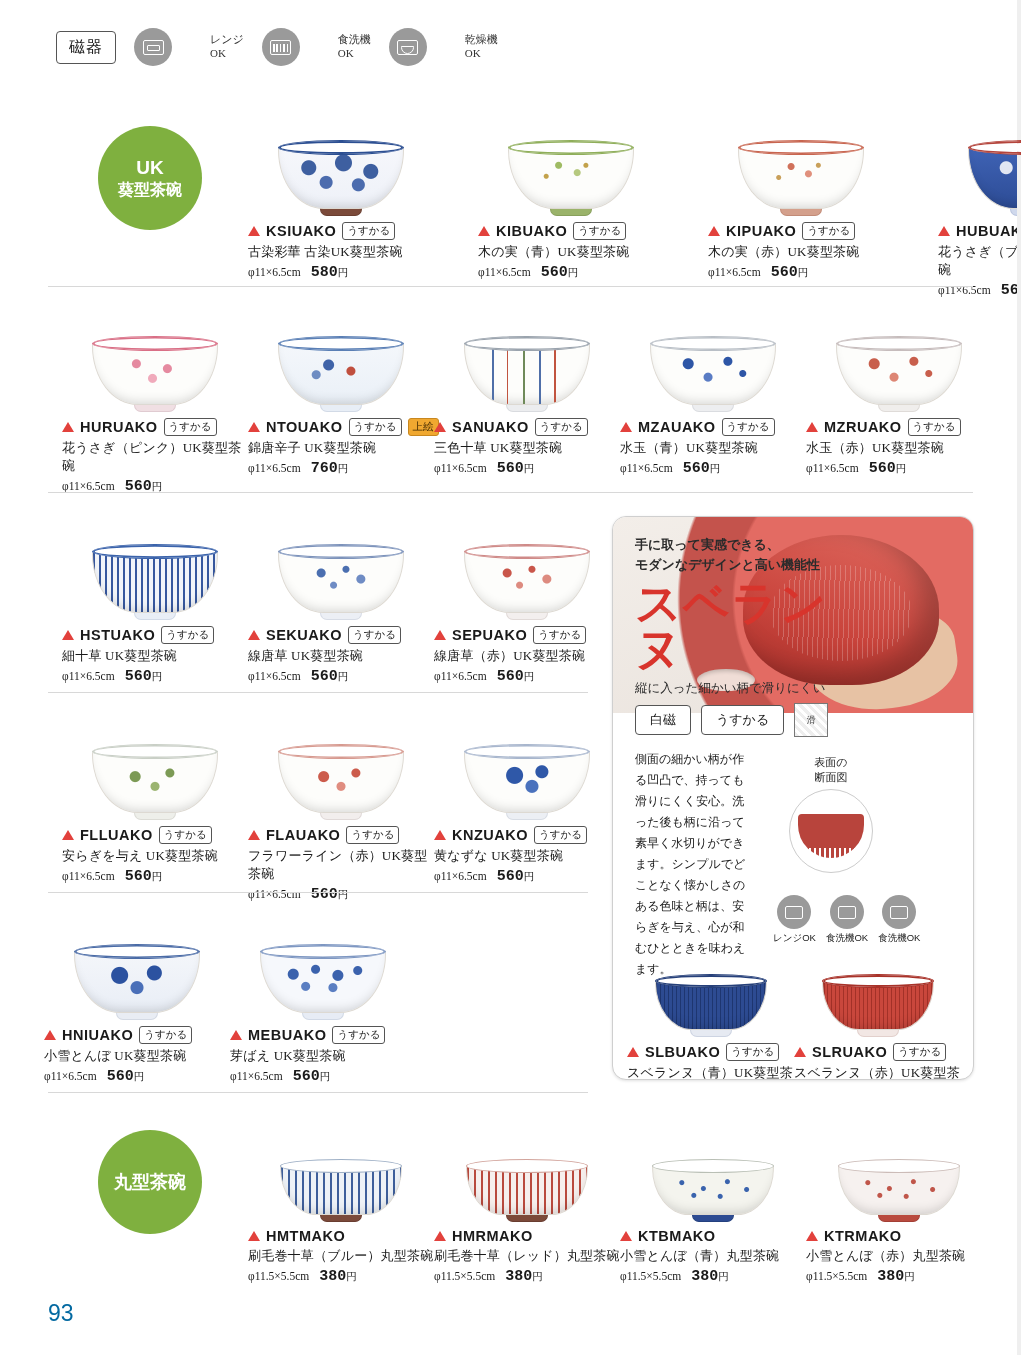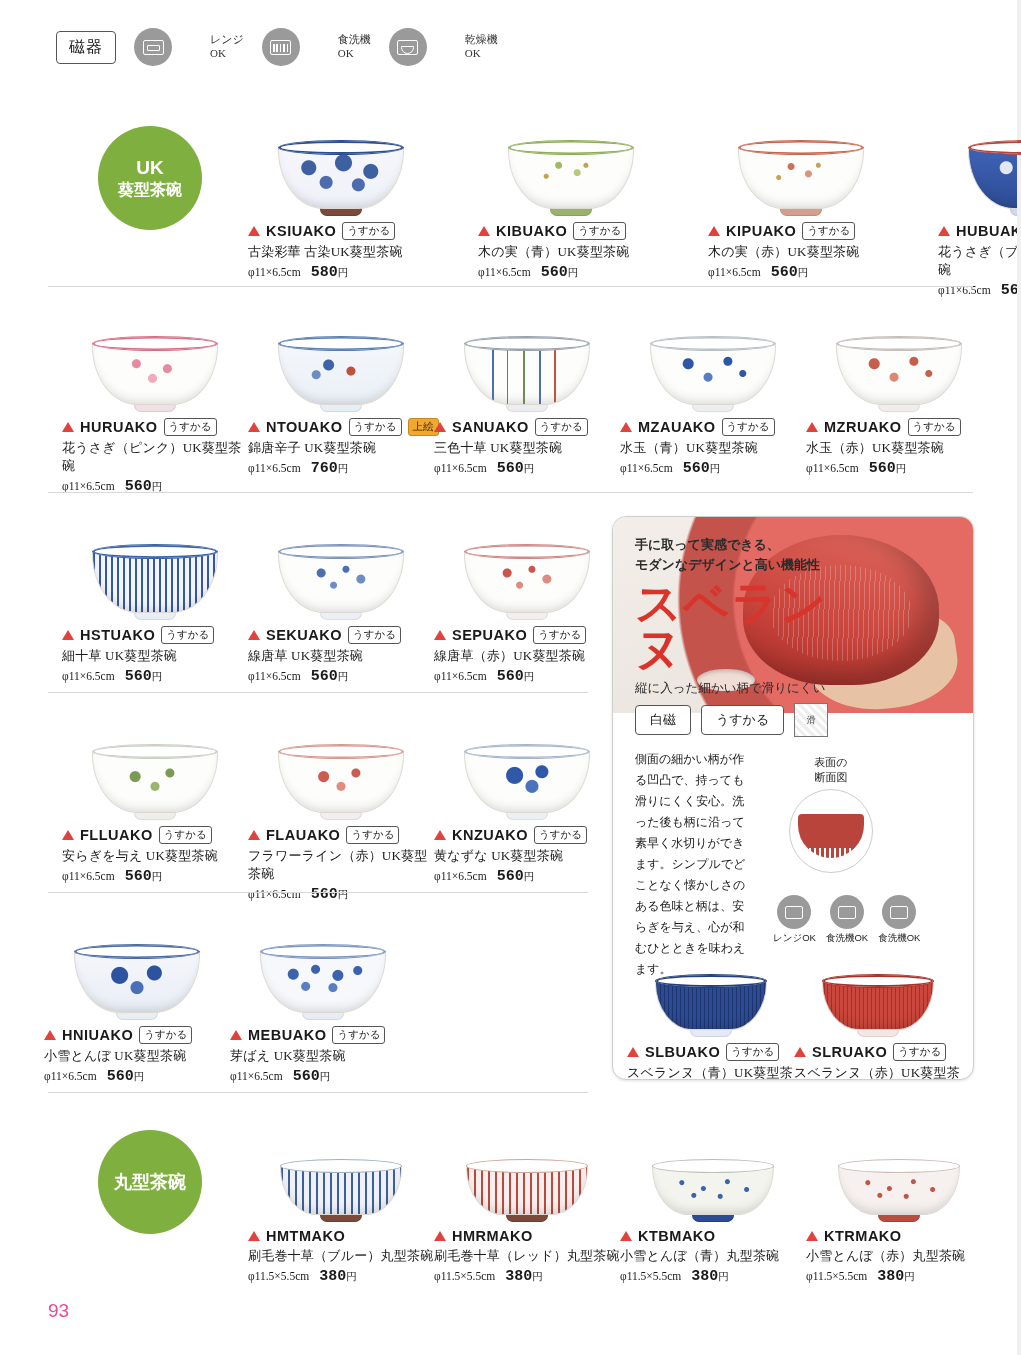--- a/index.html
+++ b/index.html
@@ -167,21 +167,21 @@
   }
   .panel-funcs .pf .ic i {
     width:18px; height:13px; border:1.5px solid #fff; border-radius:2px; display:block;
   }
   .panel-prods { position:absolute; left:14px; top:416px; width:334px; display:flex; }
   .panel-prods .cell { width:167px; }
 
   
   .pageno {
     position:absolute; left:48px; top:1300px;
-    font-family:"Liberation Sans", sans-serif; font-size:19px; color:#ec4899;
+    font-family:"Liberation Sans", sans-serif; font-size:23px; color:#0369a1;
   }
   .edge { position:absolute; right:0; top:0; width:4px; height:1355px; background:#efefef; }
 </style>
 </head>
 <body>
 
 <div class="page">
 
   <div class="topbar">
     <div class="jiki-box">磁器</div>

